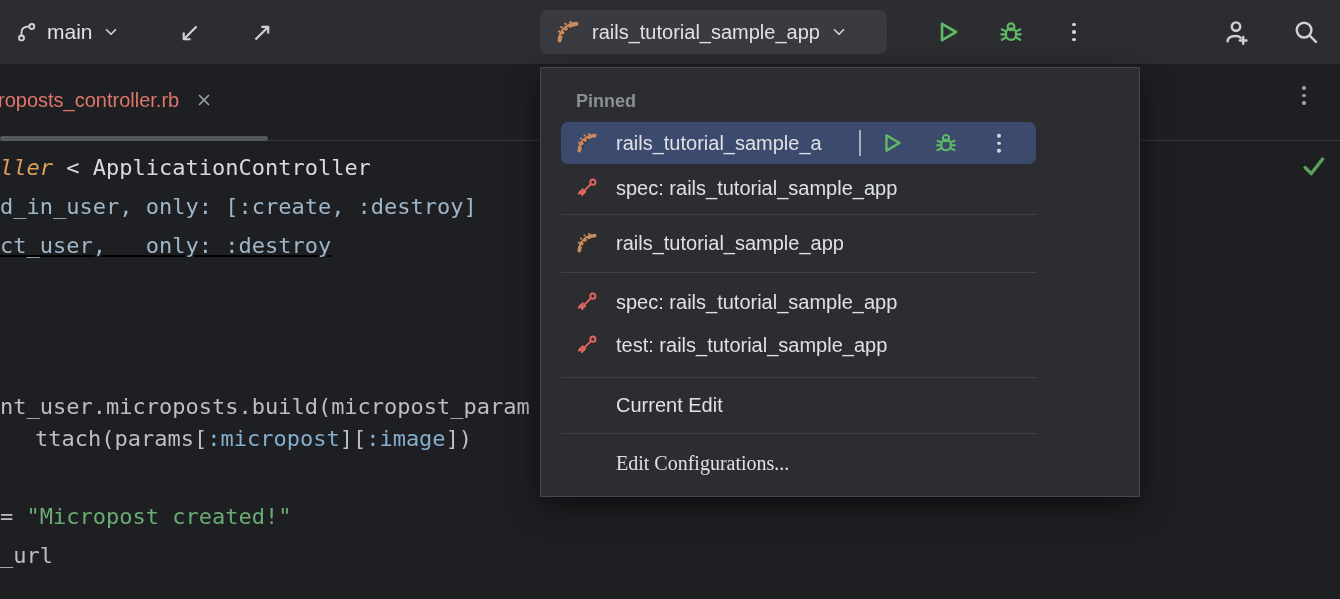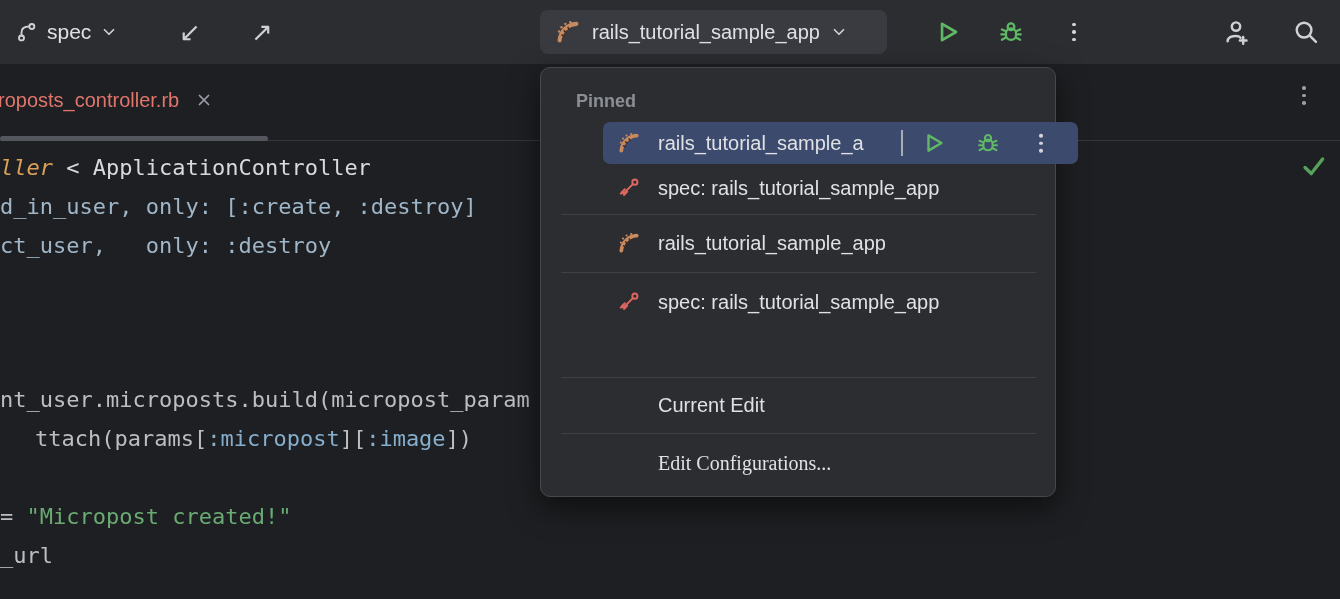--- a/index.html
+++ b/index.html
@@ -49,26 +49,26 @@
   .c-plain  { color:#bcbec4; }
   .c-bright { color:#d8dade; }
   .c-class  { color:#dba158; font-style:italic; }
   .c-param  { color:#9fb6c8; }
   .c-symbol { color:#86aecd; }
   .c-string { color:#6aab73; }
   .inspect-check { position:absolute; left:1300px; top:12px; }
 
   
   .popup {
-    position:absolute; left:540px; top:67px; width:516px; height:430px;
-    background:#2b2d30; border:1px solid #46484d; border-radius:10px;
+    position:absolute; left:540px; top:67px; width:600px; height:430px;
+    background:#2b2d30; border:1px solid #46484d; border-radius:1px;
     box-shadow:0 10px 30px rgba(0,0,0,.55); z-index:10;
   }
   .popup-header { position:absolute; left:35px; top:23px; color:#8b8e94; font-size:18px; font-weight:bold; }
-  .menu-row { position:absolute; left:20px; width:475px; display:flex; align-items:center; cursor:pointer; border-radius:7px;margin-left:42px; }
+  .menu-row { position:absolute; left:20px; width:475px; display:flex; align-items:center; cursor:pointer; border-radius:7px; }
   .menu-row .row-icon { position:absolute; left:15px; top:50%; transform:translateY(-50%); }
   .menu-row .row-label { position:absolute; left:55px; color:#dfe1e5; font-size:20px; white-space:nowrap; }
   .row0 { top:54px;  height:42px; background:#3b4a6d; }
   .row1 { top:100px; height:40px; }
   .row2 { top:154px; height:42px; }
   .row3 { top:213px; height:42px; }
   .row4 { top:256px; height:42px; }
   .row5 { top:317px; height:40px; }
   .row6 { top:375px; height:40px;font-family:Liberation Serif, serif; }
   .menu-divider { position:absolute; left:20px; width:475px; height:1px; background:#3e4145; }
@@ -85,21 +85,21 @@
 <div class="toolbar">
 
   <div class="tb-item branch-widget">
     <span>
       <svg width="22" height="22" viewBox="0 0 16 16" fill="none" stroke="#ced0d6" stroke-width="1.4">
         <circle cx="4" cy="12.3" r="1.8"></circle>
         <circle cx="11.5" cy="4" r="1.8"></circle>
         <path d="M4 10.5 V8.2 C4 5.6 6 4 9.6 4" stroke-linecap="round"></path>
       </svg>
     </span>
-    <span class="branch-label">spec</span>
+    <span class="branch-label">main</span>
     <span>
       <svg width="18" height="18" viewBox="0 0 16 16" fill="none" stroke="#ced0d6" stroke-width="1.5">
         <polyline points="4,6 8,10 12,6" stroke-linecap="round" stroke-linejoin="round"></polyline>
       </svg>
     </span>
   </div>
 
   <div class="tb-item icon-btn" style="left:172px;">
     <span class="arrow-glyph">↙</span>
   </div>
@@ -187,22 +187,22 @@
         <i></i>
         <i></i>
         <i></i>
       </span>
   </div>
 </div>
 
 <div class="editor">
   <div class="code-line" style="top:13px;"><span class="c-class">ller</span><span class="c-bright"> &lt; ApplicationController</span></div>
   <div class="code-line" style="top:52px;"><span class="c-param">d_in_user, only: [:create, :destroy]</span></div>
-  <div class="code-line" style="top:91px;"><span class="c-param">ct_user,   only: :destroy</span></div>
-  <div class="code-line" style="top:245px;"><span class="c-plain">nt_user.microposts.build(micropost_param</span></div>
+  <div class="code-line" style="top:91px;text-decoration:underline;"><span class="c-param">ct_user,   only: :destroy</span></div>
+  <div class="code-line" style="top:252px;"><span class="c-plain">nt_user.microposts.build(micropost_param</span></div>
   <div class="code-line" style="top:284px;margin-left:35px;"><span class="c-plain">ttach(params[</span><span class="c-symbol">:micropost</span><span class="c-plain">][</span><span class="c-symbol">:image</span><span class="c-plain">])</span></div>
   <div class="code-line" style="top:362px;"><span class="c-plain">= </span><span class="c-string">"Micropost created!"</span></div>
   <div class="code-line" style="top:401px;"><span class="c-plain">_url</span></div>
 
   <span class="inspect-check">
     <svg width="27" height="27" viewBox="0 0 16 16" fill="none" stroke="#57a25b" stroke-width="2" stroke-linecap="round" stroke-linejoin="round">
       <path d="M3 8.6 L6.7 12.2 L13.4 3.6"></path>
     </svg>
   </span>
 </div>
@@ -278,20 +278,30 @@
     <span class="row-icon">
       <svg width="22" height="22" viewBox="0 0 18 18" fill="none" stroke="#e06661" stroke-width="1.6" stroke-linecap="round">
         <circle cx="13.8" cy="4.2" r="2.1"></circle>
         <path d="M12.2 5.8 L5 13"></path>
         <path d="M5.6 10 L2.9 12.7 M7.6 12 L4.9 14.7 M5 13 L2.2 13.6"></path>
       </svg>
     </span>
     <span class="row-label">spec: rails_tutorial_sample_app</span>
   </div>
 
+  <div class="menu-row row4">
+    <span class="row-icon">
+      <svg width="22" height="22" viewBox="0 0 18 18" fill="none" stroke="#e06661" stroke-width="1.6" stroke-linecap="round">
+        <circle cx="13.8" cy="4.2" r="2.1"></circle>
+        <path d="M12.2 5.8 L5 13"></path>
+        <path d="M5.6 10 L2.9 12.7 M7.6 12 L4.9 14.7 M5 13 L2.2 13.6"></path>
+      </svg>
+    </span>
+    <span class="row-label">test: rails_tutorial_sample_app</span>
+  </div>
 
   <div class="menu-divider div3"></div>
 
   <div class="menu-row row5">
     <span class="row-label">Current Edit</span>
   </div>
 
   <div class="menu-divider div4"></div>
 
   <div class="menu-row row6">

